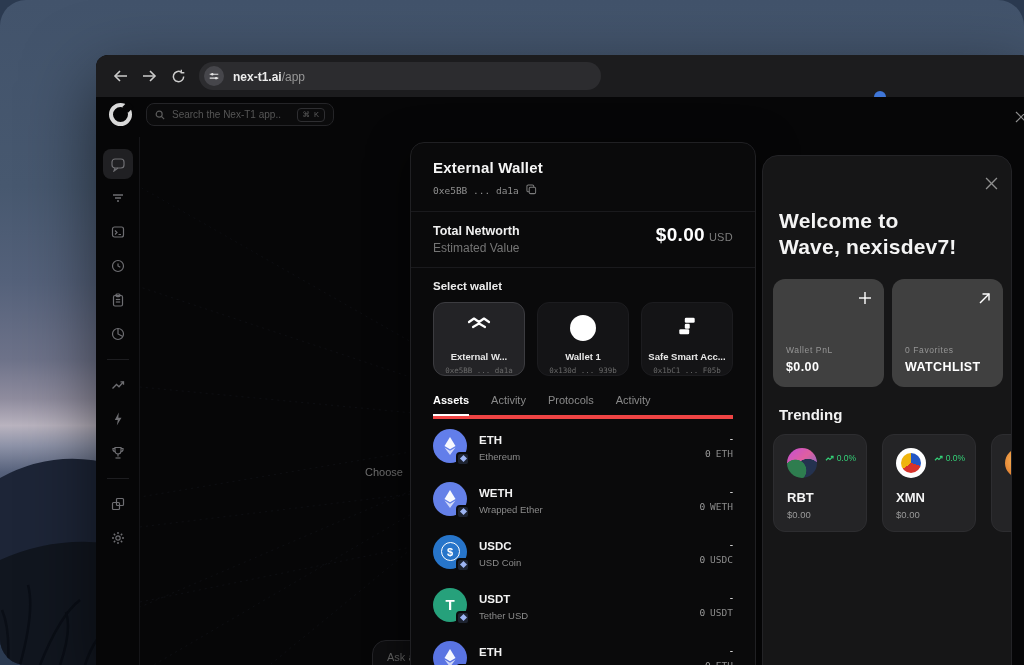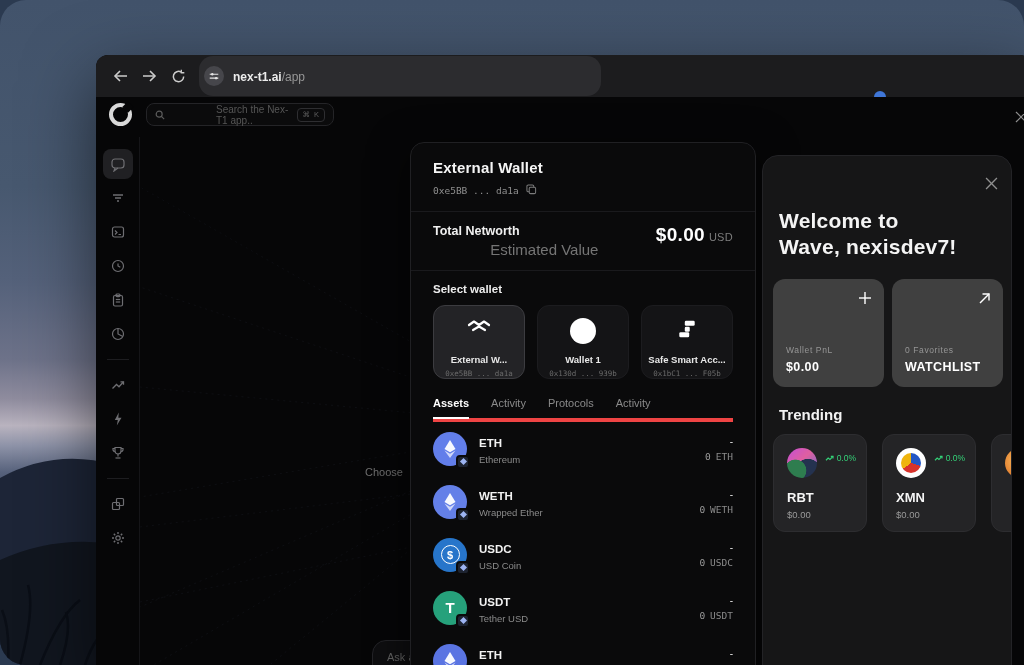--- a/index.html
+++ b/index.html
@@ -13,37 +13,37 @@
       #8f8c9e 60%,#b9b3bf 64%,#8e93a8 67%,#57627c 71%,#333d54 76%,#1d2536 84%,#12182a 100%); }
   .wallpaper svg { position:absolute; left:0; bottom:0; }
 
   
   .window { position:absolute; left:96px; top:55px; width:936px; height:618px;
     border-radius:12px 12px 0 0; background:#070708; overflow:hidden;
     box-shadow:0 24px 70px rgba(0,0,0,.55); }
   .chrome { position:absolute; left:0; top:0; right:0; height:42px; background:#1c1c1e;
     display:flex; align-items:center; gap:13px; padding:0 16px; }
   .navic { width:16px; height:16px; display:flex; align-items:center; justify-content:center; }
-  .urlpill { height:40px; width:402px; background:#2c2c2f; border-radius:14px;
+  .urlpill { height:28px; width:402px; background:#2c2c2f; border-radius:14px;
     display:flex; align-items:center; gap:9px; padding:0 5px; }
   .site-chip { width:20px; height:20px; border-radius:50%; background:#46464b;
     display:flex; align-items:center; justify-content:center; flex:none; }
   .url-host { color:#ececec; font-size:12px; font-weight:bold; }
   .url-path { color:#969696; font-size:12px; }
 
   
   .app { position:absolute; left:0; top:42px; right:0; bottom:0; background:#060607; }
   .logo { position:absolute; left:13px; top:6px; width:23px; height:23px; border-radius:50%;
     border:4.5px solid #d9d9d9; }
   .logo::after { content:""; position:absolute; width:8px; height:8px; background:#060607;
     right:-4px; top:-4px; transform:rotate(45deg); }
   .searchpill { position:absolute; left:50px; top:6px; width:188px; height:23px;
     border:1px solid #242427; border-radius:8px; background:#0b0b0c;
     display:flex; align-items:center; gap:7px; padding:0 8px; }
-  .searchpill .ph { color:#565656; font-size:10px; flex:1;margin-left:44px; }
+  .searchpill .ph { color:#565656; font-size:10px; flex:1; }
   .kbd { border:1px solid #2e2e31; border-radius:4px; color:#5e5e5e; font-size:7.5px;
     padding:1.5px 4px; letter-spacing:1px; }
 
   .sidebar { position:absolute; left:0; top:40px; bottom:0; width:44px;
     border-right:1px solid #151518; display:flex; flex-direction:column; align-items:center;
     padding-top:12px; }
   .sbitem { width:30px; height:30px; border-radius:8px; display:flex; align-items:center;
     justify-content:center; margin-bottom:4px; flex:none; }
   .sbitem.active { background:#202023; }
   .sbdivider { width:22px; height:1px; background:#1d1d20; margin:6px 0 10px; flex:none; }
@@ -65,21 +65,21 @@
     background:#0a0a0b; border:1px solid #202023; border-radius:14px;
     padding:16px 22px; box-shadow:0 10px 40px rgba(0,0,0,.6); }
   .wp-title { color:#f5f5f5; font-size:15px; font-weight:bold; letter-spacing:.2px; }
   .addr-row { display:flex; align-items:center; gap:7px; margin-top:5px; }
   .mono { font-family:"DejaVu Sans Mono", monospace; }
   .addr { color:#8f8f8f; font-size:9.5px; }
   .hr { height:1px; background:#1a1a1d; margin:12px -22px; }
   .networth { display:flex; align-items:flex-start; }
   .nw-l { flex:1; }
   .nw-label { color:#f0f0f0; font-size:12.5px; font-weight:bold; }
-  .nw-sub { color:#757575; font-size:15px; margin-top:3px;text-align:center; }
+  .nw-sub { color:#757575; font-size:12px; margin-top:3px; }
   .nw-val { color:#fff; font-size:19px; font-weight:bold; letter-spacing:.3px; }
   .nw-cur { color:#7d7d7d; font-size:11px; font-weight:normal; margin-left:4px; }
   .sel-label { color:#ededed; font-size:11.5px; font-weight:bold; margin-top:3px; }
   .wcards { display:flex; gap:12px; margin-top:10px; }
   .wcard { width:113px; height:74px; border-radius:12px; background:#141416;
     border:1px solid #1c1c1f; display:flex; flex-direction:column; align-items:center;
     justify-content:flex-end; padding-bottom:0; position:relative; }
   .wcard.selected { background:#232326; border-color:#3c3c40; }
   .wcard .wicon { position:absolute; top:12px; left:0; right:0; display:flex; justify-content:center; }
   .wname { color:#e8e8e8; font-size:9.5px; font-weight:bold; }

